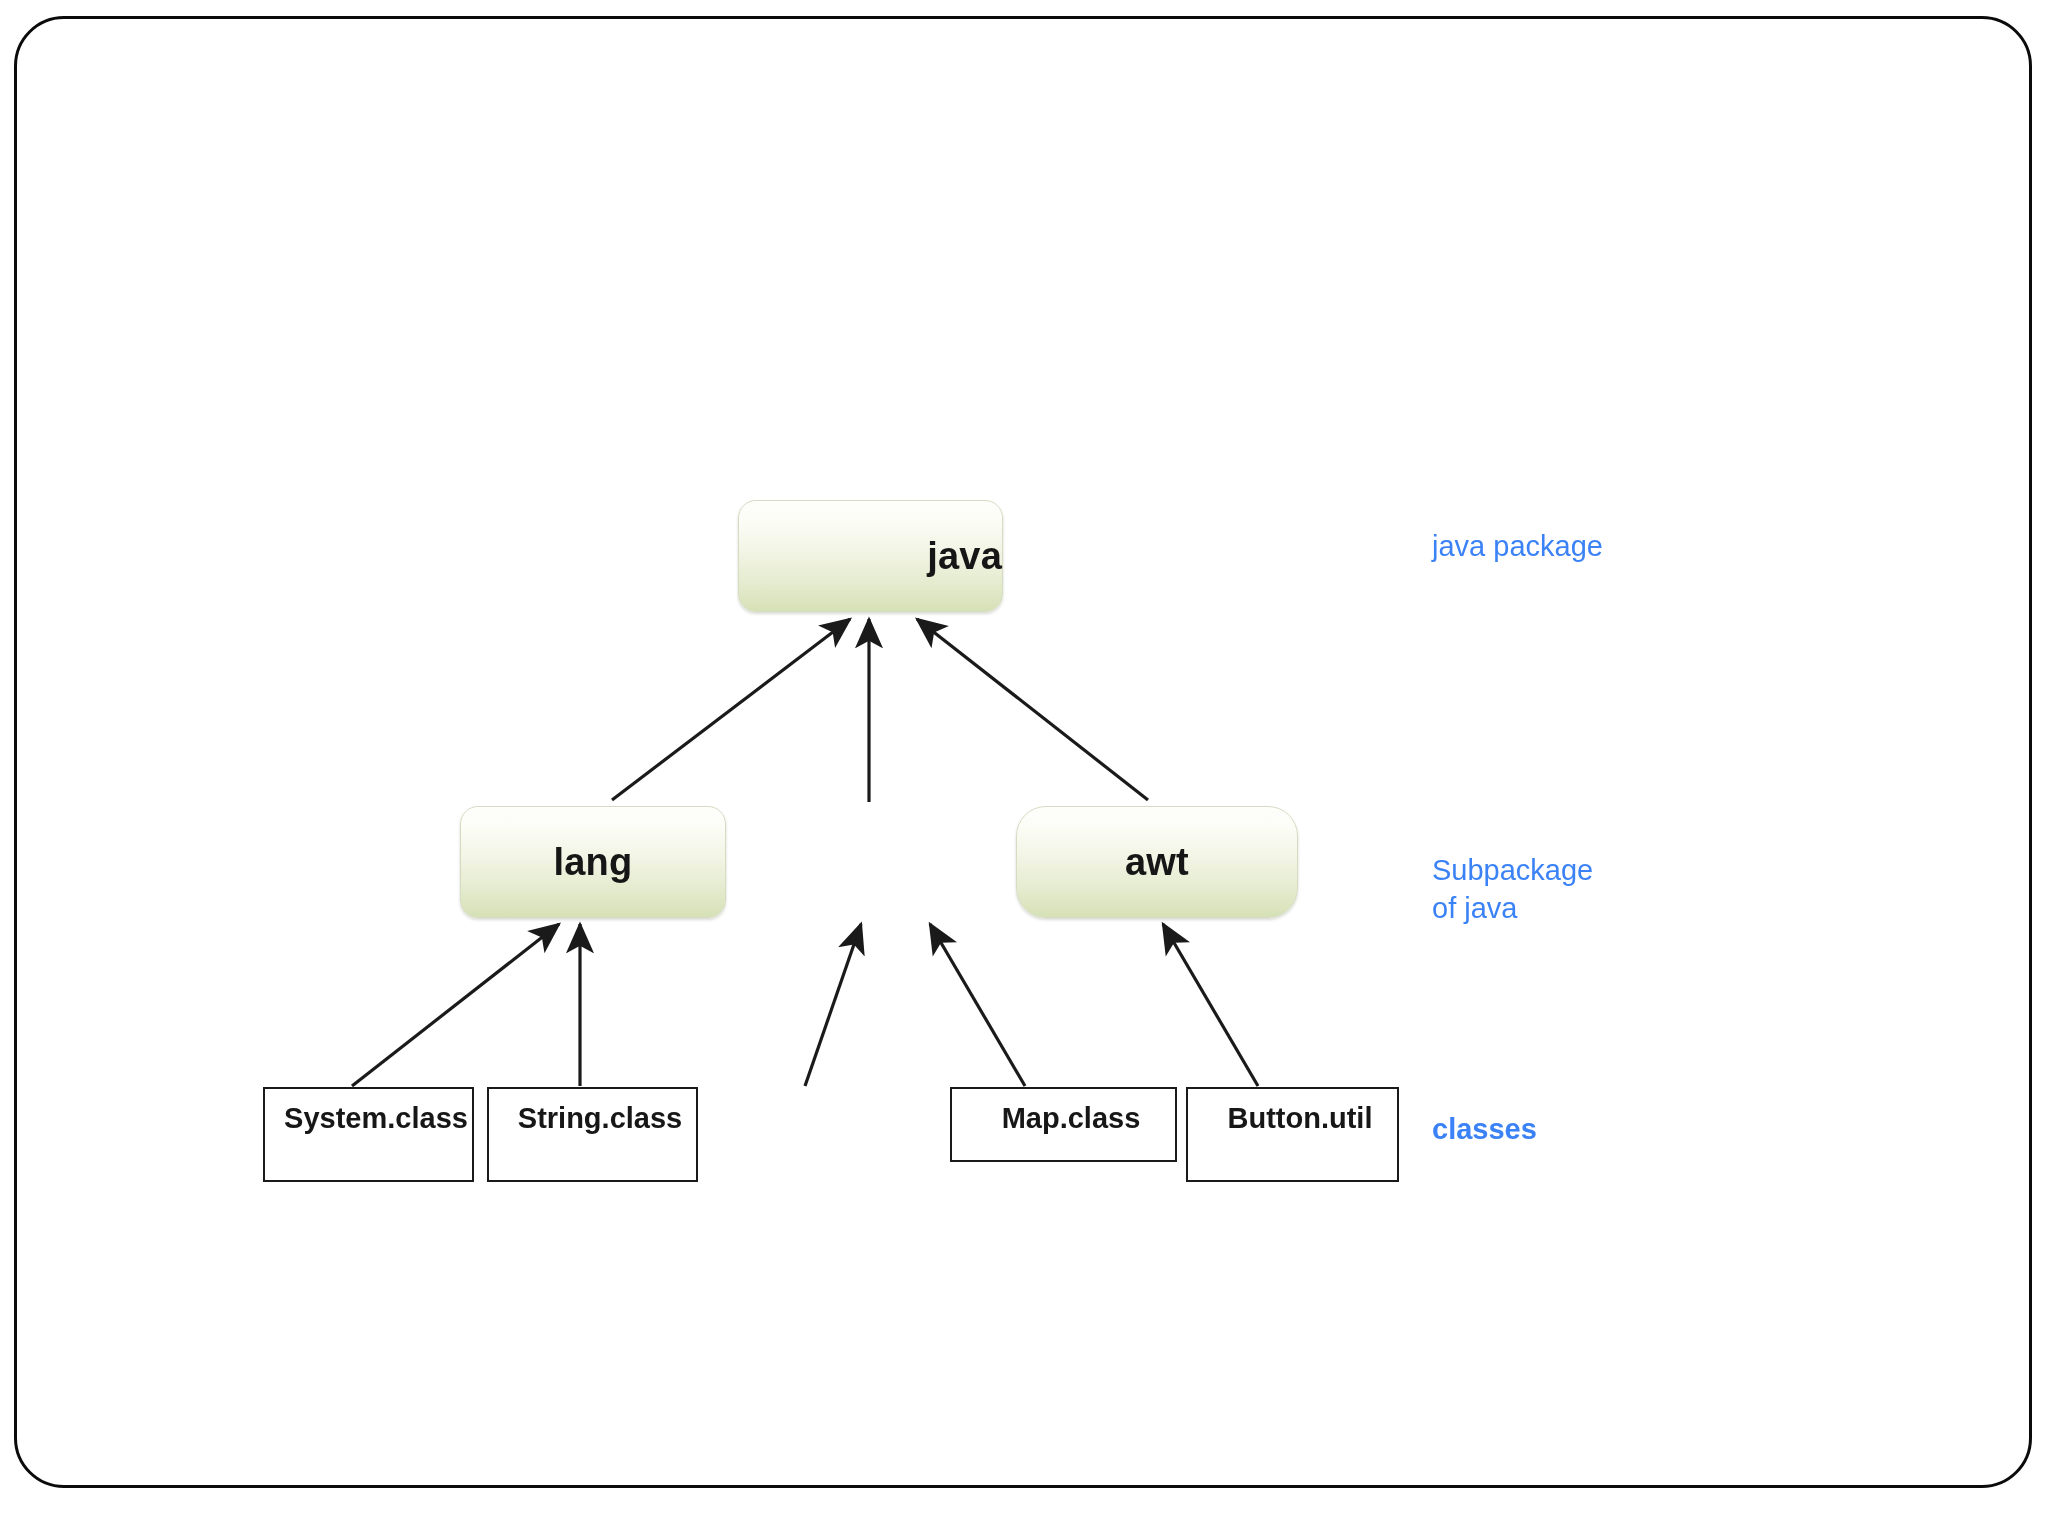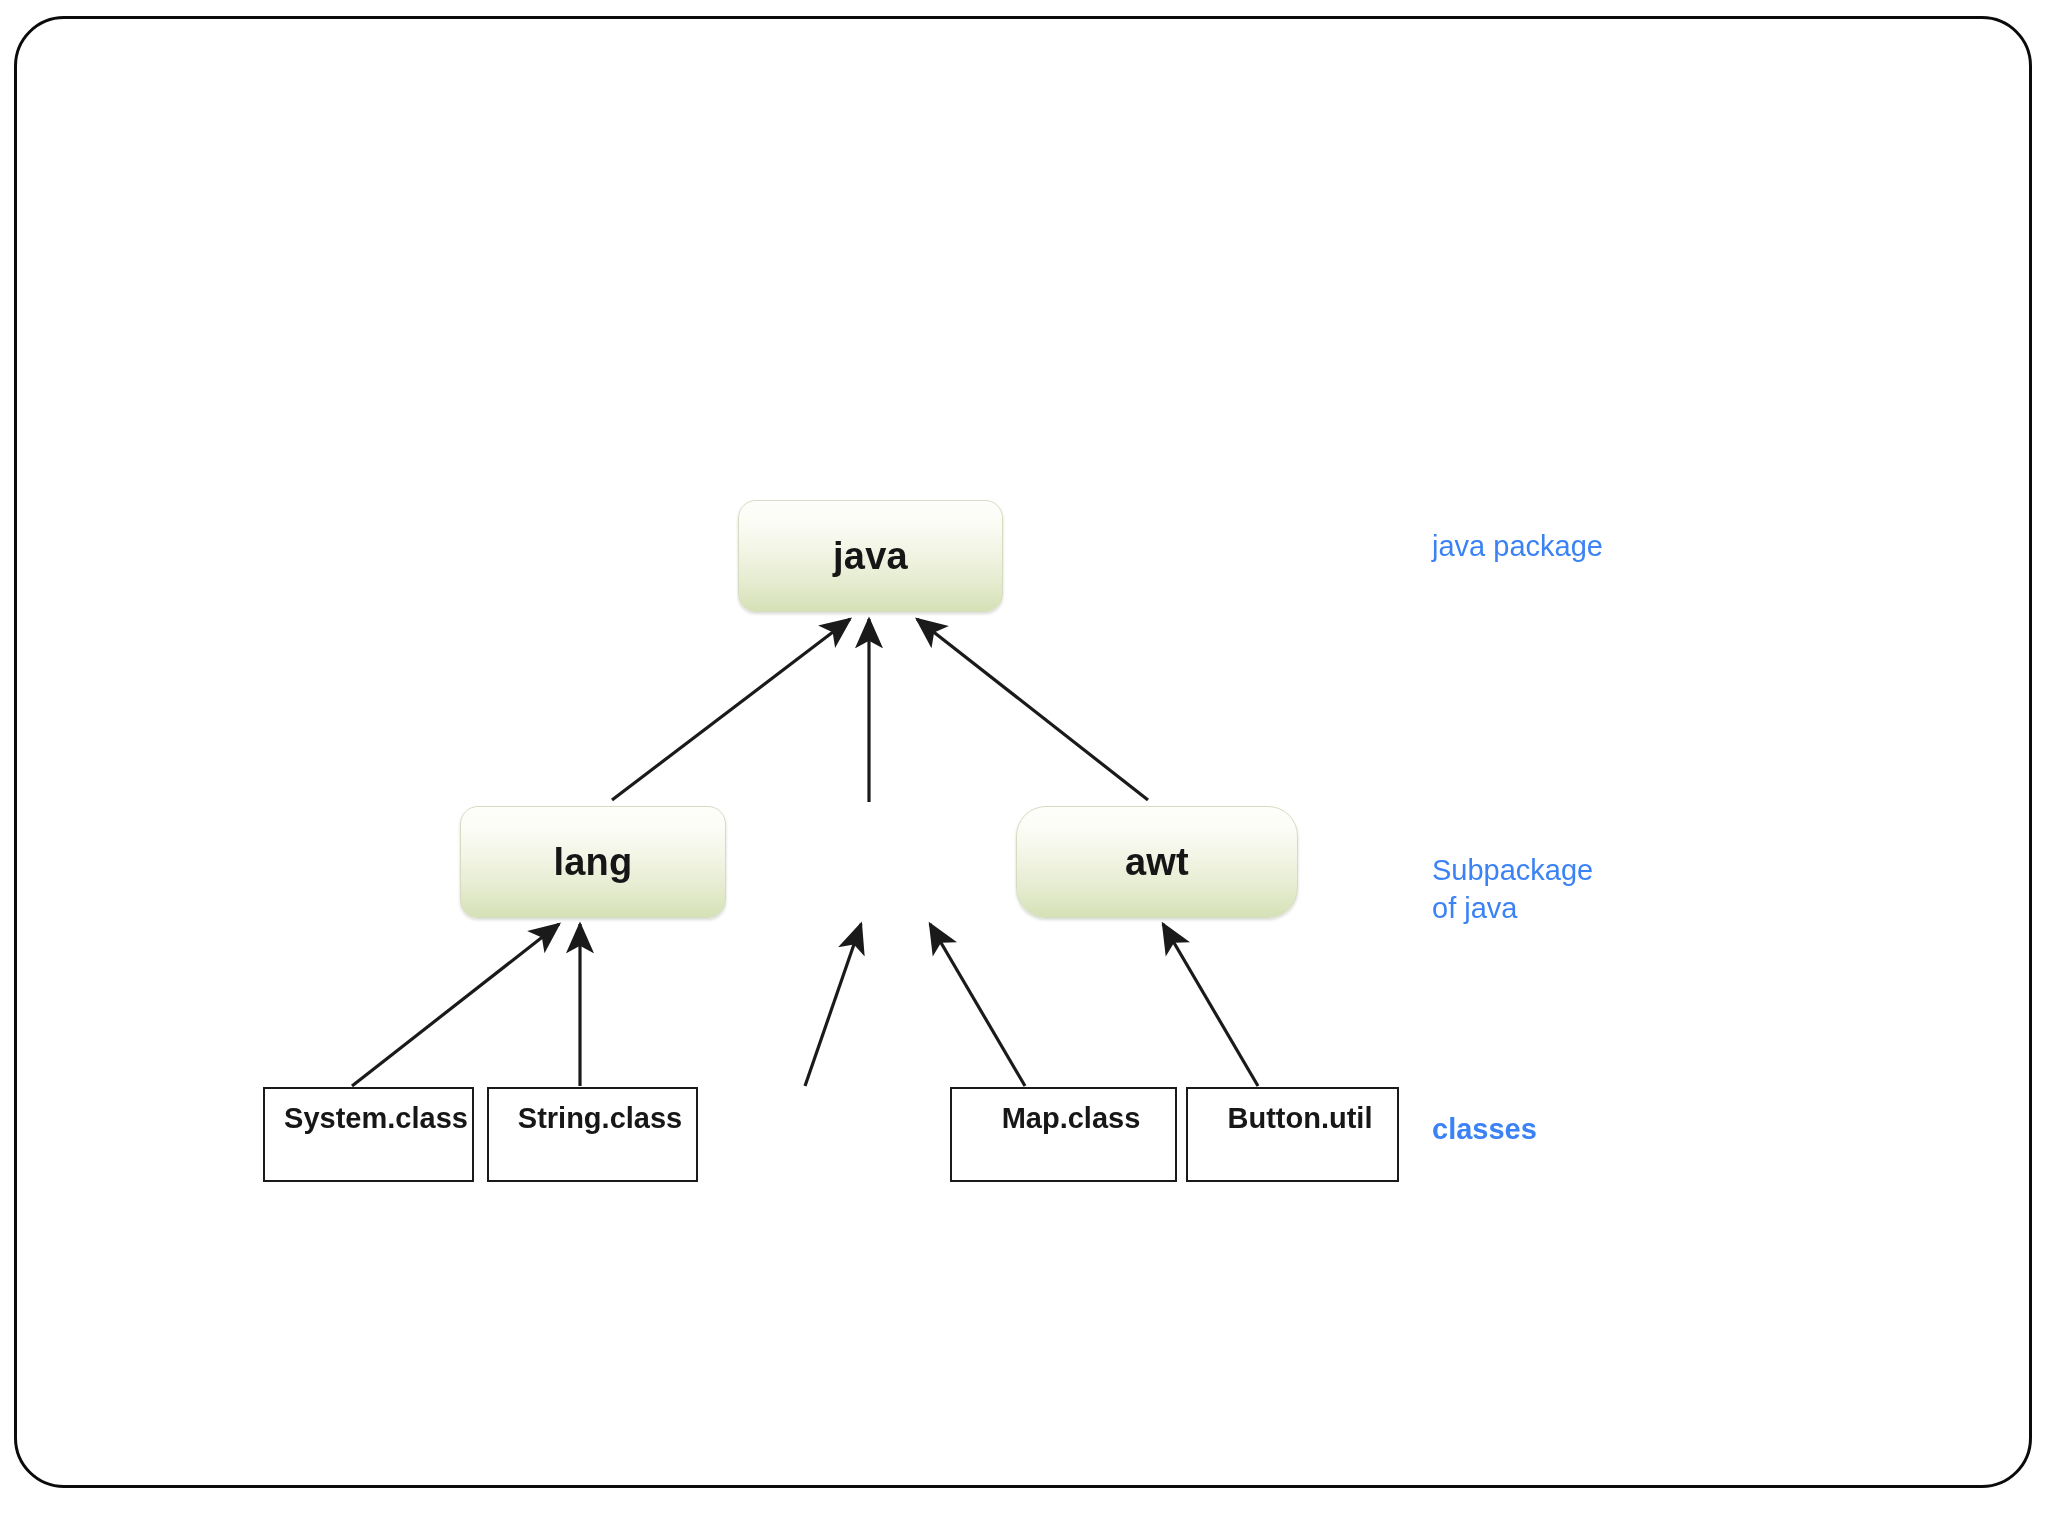--- a/index.html
+++ b/index.html
@@ -129,21 +129,21 @@
 
     <line x1="580" y1="1086" x2="580" y2="924" stroke="#1a1a1a" stroke-width="3.2" marker-end="url(#arrowUp)"></line>
 
     <line x1="805" y1="1086" x2="861" y2="924" stroke="#1a1a1a" stroke-width="3.2" marker-end="url(#arrowUp)"></line>
 
     <line x1="1025" y1="1086" x2="930" y2="924" stroke="#1a1a1a" stroke-width="3.2" marker-end="url(#arrowUp)"></line>
 
     <line x1="1258" y1="1086" x2="1163" y2="924" stroke="#1a1a1a" stroke-width="3.2" marker-end="url(#arrowUp)"></line>
   </svg>
 
-  <div class="pkg-node" id="node-java" style="left:738px; top:500px; width:265px; height:112px;">
+  <div class="pkg-node" id="node-java" style="left:738px; top:500px; width:265px; height:112px;justify-content:flex-end;">
     <span class="pkg-label">java</span>
   </div>
 
   <div class="annotation" id="ann-package" style="left:1432px; top:527px;">java package</div>
 
   <div class="pkg-node" id="node-lang" style="left:460px; top:806px; width:266px; height:112px;">
     <span class="pkg-label">lang</span>
   </div>
 
 
@@ -156,21 +156,21 @@
 
   <div class="class-node" id="node-system" style="left:263px; top:1087px; width:211px; height:95px;">
     <div class="class-label">System.class</div>
   </div>
 
   <div class="class-node" id="node-string" style="left:487px; top:1087px; width:211px; height:95px;">
     <div class="class-label">String.class</div>
   </div>
 
 
-  <div class="class-node" id="node-map" style="left:950px; top:1087px; width:227px; height:95px;">
+  <div class="class-node" id="node-map" style="left:950px; top:1087px; width:227px; height:75px;">
     <div class="class-label">Map.class</div>
   </div>
 
   <div class="class-node" id="node-button" style="left:1186px; top:1087px; width:213px; height:95px;">
     <div class="class-label">Button.util</div>
   </div>
 
   <div class="annotation" id="ann-classes" style="left:1432px; top:1110px;font-weight:bold;">classes</div>
 
 </div>

